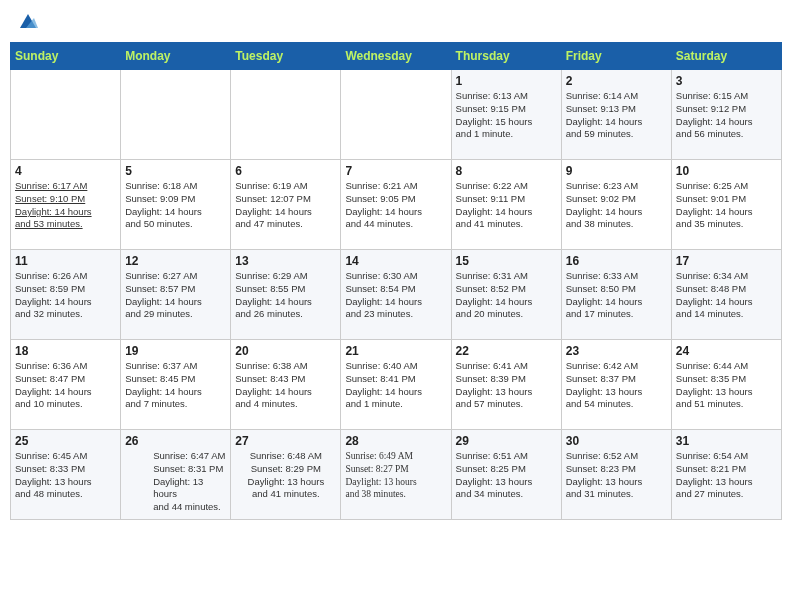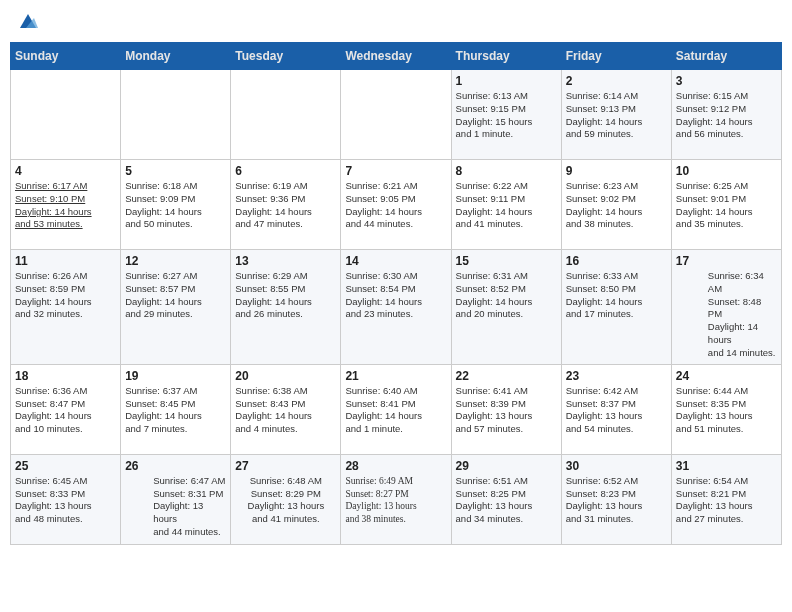--- a/index.html
+++ b/index.html
@@ -49,21 +49,21 @@
       font-size: 16px;
       color: #444;
     }
     table {
       width: 100%;
       border-collapse: collapse;
       table-layout: fixed;
     }
     thead tr th {
       background-color: #1a5fa8;
-      color: #e5e5e5;
+      color: #bef264;
       font-size: 12px;
       font-weight: bold;
       padding: 6px 4px;
       text-align: left;
       border: 1px solid #1a5fa8;
     }
     tbody tr td {
       border: 1px solid #ccc;
       vertical-align: top;
       padding: 4px 4px;
@@ -164,21 +164,21 @@
         <td>
           <span class="day-number">5</span>
           <div class="cell-content" style="white-space: pre-line;">Sunrise: 6:18 AM
 Sunset: 9:09 PM
 Daylight: 14 hours
 and 50 minutes.</div>
         </td>
         <td>
           <span class="day-number">6</span>
           <div class="cell-content" style="white-space: pre-line;">Sunrise: 6:19 AM
-Sunset: 9:36 PM
+Sunset: 12:07 PM
 Daylight: 14 hours
 and 47 minutes.</div>
         </td>
         <td>
           <span class="day-number">7</span>
           <div class="cell-content" style="white-space: pre-line;">Sunrise: 6:21 AM
 Sunset: 9:05 PM
 Daylight: 14 hours
 and 44 minutes.</div>
         </td>
@@ -242,21 +242,21 @@
         </td>
         <td>
           <span class="day-number">16</span>
           <div class="cell-content" style="white-space: pre-line;">Sunrise: 6:33 AM
 Sunset: 8:50 PM
 Daylight: 14 hours
 and 17 minutes.</div>
         </td>
         <td>
           <span class="day-number">17</span>
-          <div class="cell-content" style="white-space: pre-line; margin-left: 32px;">Sunrise: 6:34 AM
+          <div class="cell-content" style="white-space: pre-line;">Sunrise: 6:34 AM
 Sunset: 8:48 PM
 Daylight: 14 hours
 and 14 minutes.</div>
         </td>
       </tr>
       <tr>
         <td>
           <span class="day-number">18</span>
           <div class="cell-content" style="white-space: pre-line;">Sunrise: 6:36 AM
 Sunset: 8:47 PM

